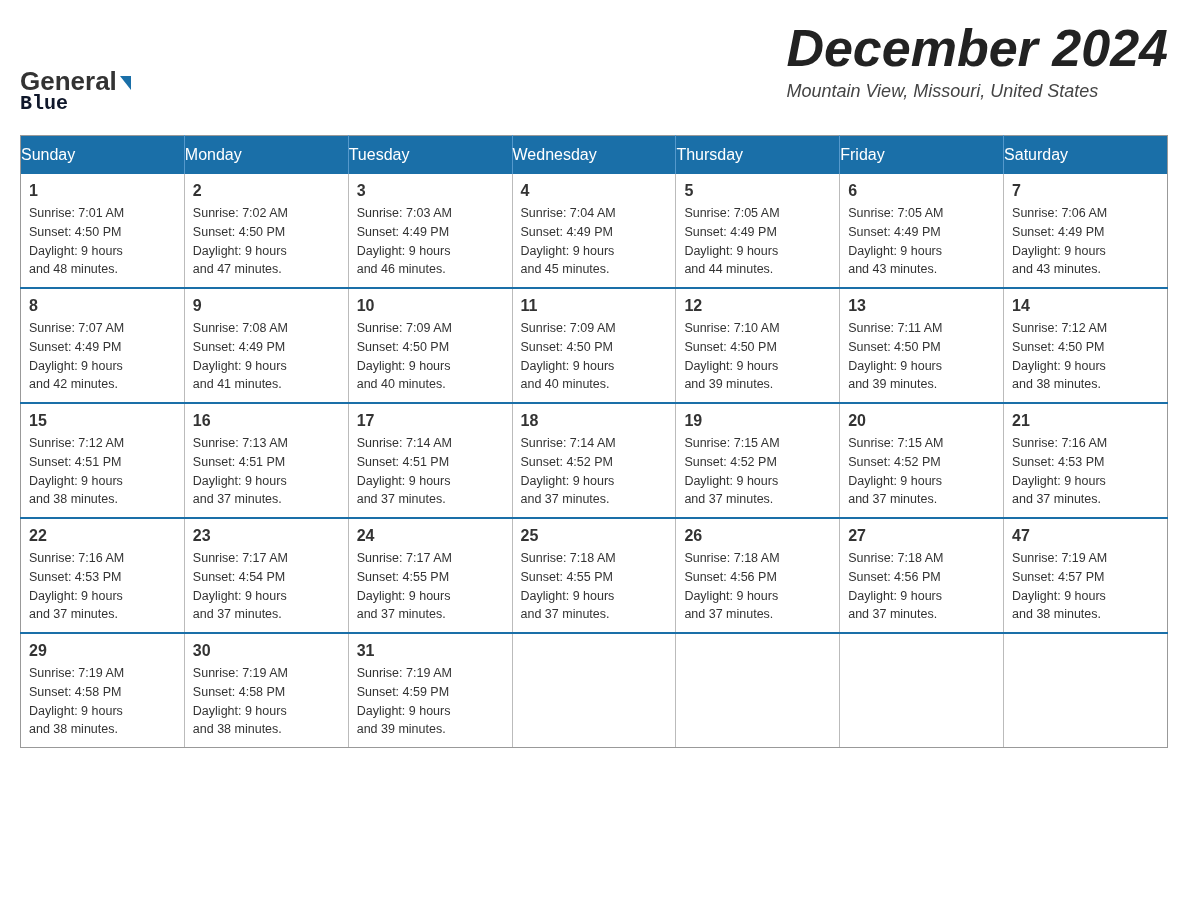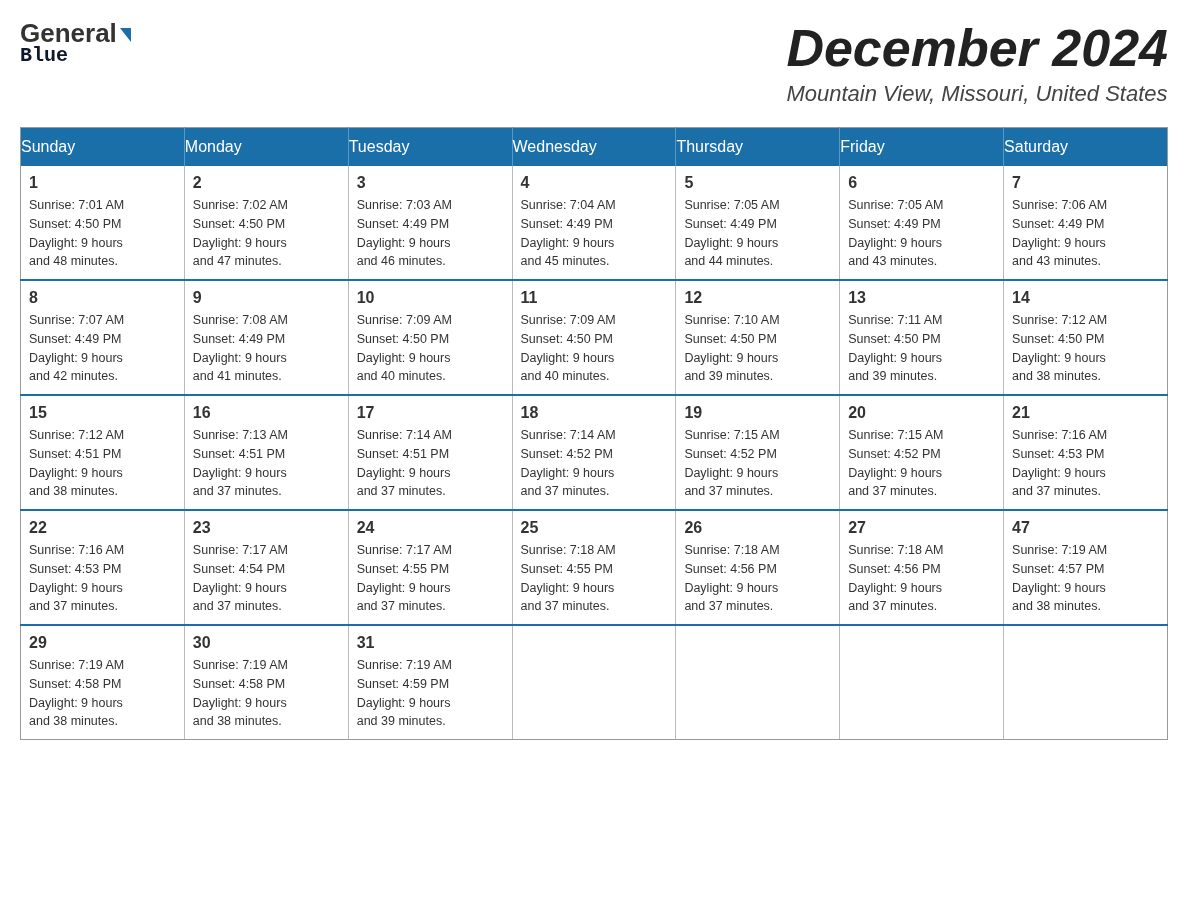--- a/index.html
+++ b/index.html
@@ -13,20 +13,21 @@
     .header {
       display: flex;
       justify-content: space-between;
       align-items: flex-start;
       margin-bottom: 20px;
     }
     .logo {
       display: flex;
       flex-direction: column;
       align-items: flex-start;
+      margin-top: 48px;
     }
     .logo-text {
       font-size: 26px;
       font-weight: bold;
       color: #333;
       line-height: 1;
     }
     .logo-line2 {
       color: #0f172a;
       font-size: 20px;
@@ -38,21 +39,21 @@
       text-align: left;
       font-style: italic;
     }
     .month-title {
       font-size: 52px;
       font-weight: bold;
       color: #222;
       line-height: 1.1;
     }
     .location-title {
-      font-size: 22px;
+      font-size: 18px;
       color: #444;
       margin-top: 4px;
     }
     .calendar {
       width: 100%;
       border-collapse: collapse;
       border: 1px solid #999;
     }
     .calendar th {
       background-color: #1a6fa8;

